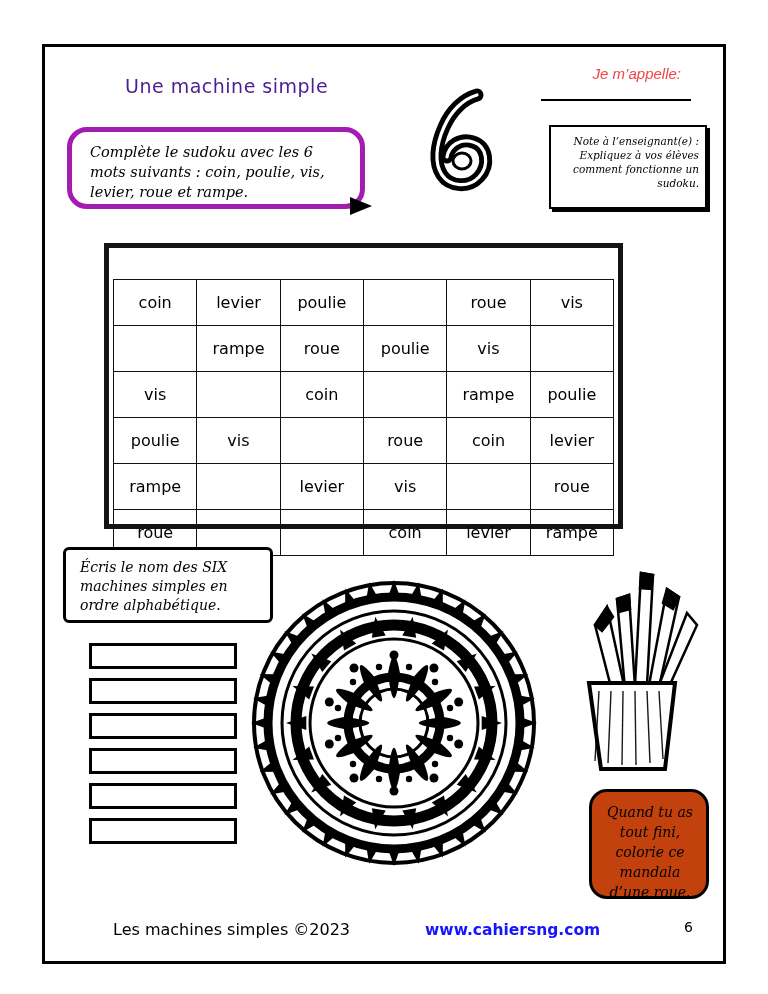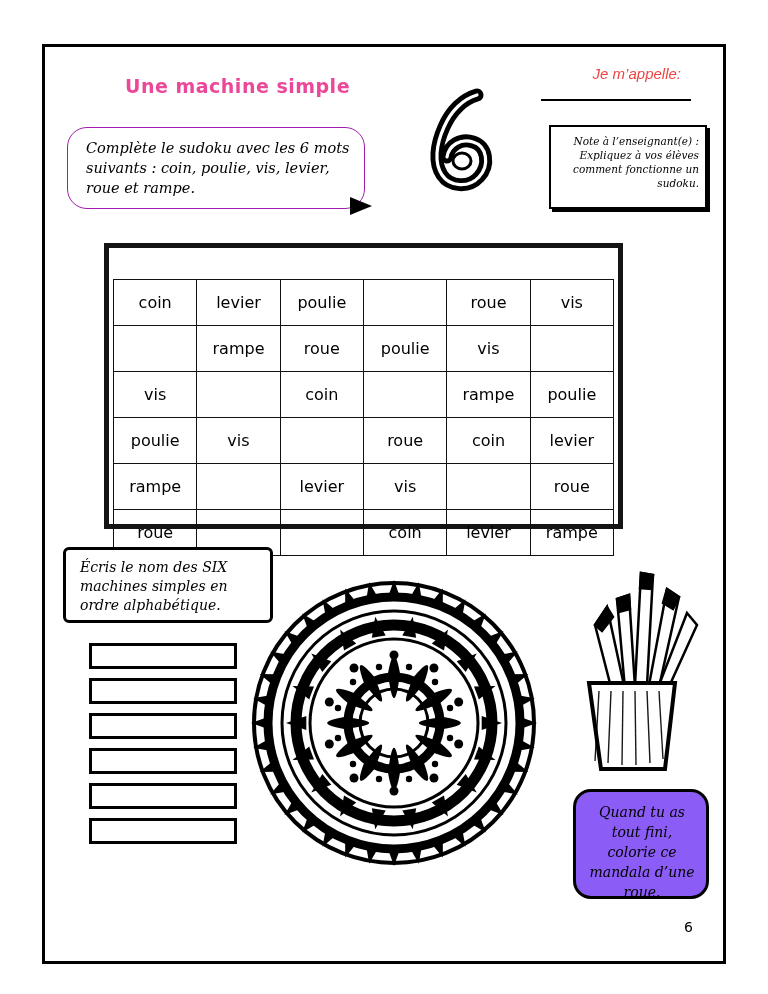--- a/index.html
+++ b/index.html
@@ -19,24 +19,24 @@
     width: 684px; height: 920px;
     border: 3px solid #000;
     background: #fff;
   }
 
   
   .title {
     position: absolute;
     left: 80px; top: 28px;
     font-family: "DejaVu Sans", sans-serif;
-    font-weight: bold;
+    font-weight: normal;
     font-size: 19px;
     letter-spacing: 0.5px;
-    color: #ec4899;
+    color: #4c1d95;
     white-space: nowrap;
   }
   .name-label {
     position: absolute;
     right: 42px; top: 18px;
     font-family: Liberation Sans, sans-serif;
     font-style: italic;
     font-size: 15px;
     color: #ef4444;
     white-space: nowrap;
@@ -46,21 +46,21 @@
     right: 32px; top: 52px;
     width: 150px;
     border-bottom: 2px solid #000;
   }
 
   
   .bubble {
     position: absolute;
     left: 22px; top: 80px;
     width: 298px; height: 82px;
-    border: 1px solid #a21caf;
+    border: 5px solid #a21caf;
     border-radius: 20px;
     background: #fff;
     padding: 10px 14px 0 18px;
     font-family: "DejaVu Serif", serif;
     font-style: italic;
     font-size: 14.5px;
     line-height: 20px;
     color: #000;
   }
   .bubble-tail {
@@ -162,24 +162,24 @@
   .pencils {
     position: absolute;
     left: 510px; top: 508px;
     width: 156px; height: 240px;
   }
 
   
   .bubble3 {
     position: absolute;
     right: 14px; top: 742px;
-    width: 136px; height: 110px;
+    width: 120px; height: 110px;
     border: 3px solid #000;
     border-radius: 18px;
-    background: #8b5cf6;
+    background: #c2410c;
     padding: 10px 8px 0 10px;
     font-family: "DejaVu Serif", serif;
     font-style: italic;
     font-size: 14px;
     line-height: 20px;
     color: #000;
     text-align: center;
   }
 
   
@@ -440,15 +440,17 @@
         <path d="M92 136 L95 208"></path>
         <path d="M104 136 L108 204"></path>
       </g>
     </svg>
   </div>
 
   <div class="bubble3">
     <span>Quand tu as tout fini, colorie ce mandala d’une roue.</span>
   </div>
 
+  <div class="footer-left">Les machines simples ©2023</div>
+  <div class="footer-url">www.cahiersng.com</div>
   <div class="footer-page">6</div>
 
 </div>
 
 </body></html>

